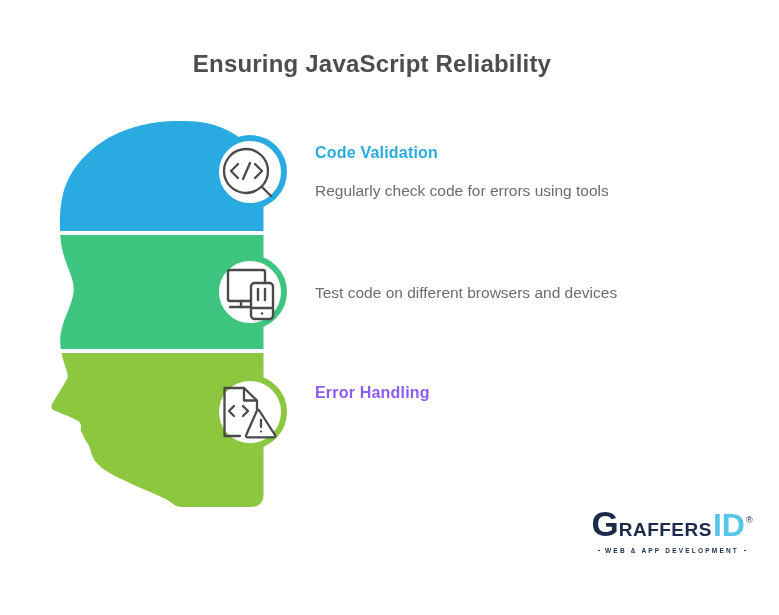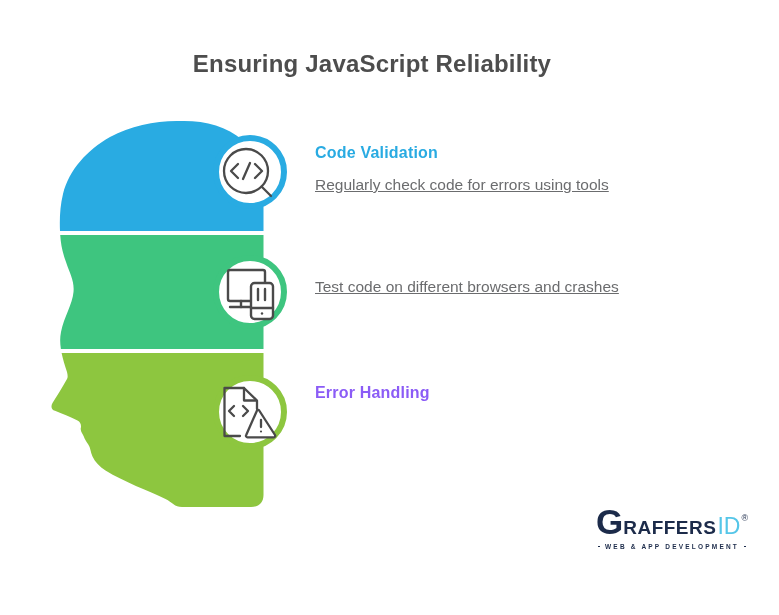--- a/index.html
+++ b/index.html
@@ -11,30 +11,30 @@
   .head-svg { position:absolute; left:0; top:0; width:779px; height:615px; }
 
   .page-title {
     position:absolute; top:50px; left:0; right:35px;
     text-align:center; font-size:24px; font-weight:700; color:#4d4d4d;
     letter-spacing:0.2px;
   }
 
   .item { position:absolute; left:315px; width:400px; }
   .item-heading { font-size:16px; font-weight:700; letter-spacing:0.2px; }
-  .item-desc { font-size:15.5px; color:#6b6c6e; margin-top:14px;text-decoration:underline; }
+  .item-desc { font-size:15.5px; color:#6b6c6e; margin-top:20px; }
   .item-1 { top:144px; } .item-1 .item-heading { color:#29abe2; }
   .item-2 { top:264px; } .item-2 .item-heading { color:#2fbc76; }
   .item-3 { top:384px; } .item-3 .item-heading { color:#8b5cf6; }
 
   .logo { position:absolute; top:507px; right:33px; width:148px; text-align:center; }
   .logo-row { display:flex; align-items:baseline; justify-content:center; color:#1c2b4a; }
   .logo-g { font-size:35px; font-weight:700; line-height:30px; }
   .logo-name { font-size:19px; font-weight:700; letter-spacing:0.5px; }
-  .logo-id { font-size:23px; font-weight:400; color:#55c6e8; margin-left:1px; }
+  .logo-id { font-size:32px; font-weight:700; color:#55c6e8; margin-left:1px; }
   .logo-reg { font-size:9px; color:#1c2b4a; position:relative; top:-13px; margin-left:1px; }
   .logo-tagline {
     display:flex; align-items:center; justify-content:center; gap:5px;
     margin-top:3px; color:#1c2b4a; font-size:6.5px; font-weight:700;
     letter-spacing:2.2px; white-space:nowrap;
   }
   .tag-dash { display:inline-block; width:13px; height:1px; background:#1c2b4a; }
 </style>
 </head>
 <body>
@@ -119,21 +119,21 @@
   </svg>
 
   <div class="page-title">Ensuring JavaScript Reliability</div>
 
   <div class="item item-1">
     <div class="item-heading">Code Validation</div>
     <div class="item-desc">Regularly check code for errors using tools</div>
   </div>
 
   <div class="item item-2">
-    <div class="item-desc">Test code on different browsers and crashes</div>
+    <div class="item-desc">Test code on different browsers and devices</div>
   </div>
 
   <div class="item item-3">
     <div class="item-heading">Error Handling</div>
   </div>
 
   <div class="logo">
     <div class="logo-row">
       <span class="logo-g">G</span>
         <span class="logo-name">RAFFERS</span>

